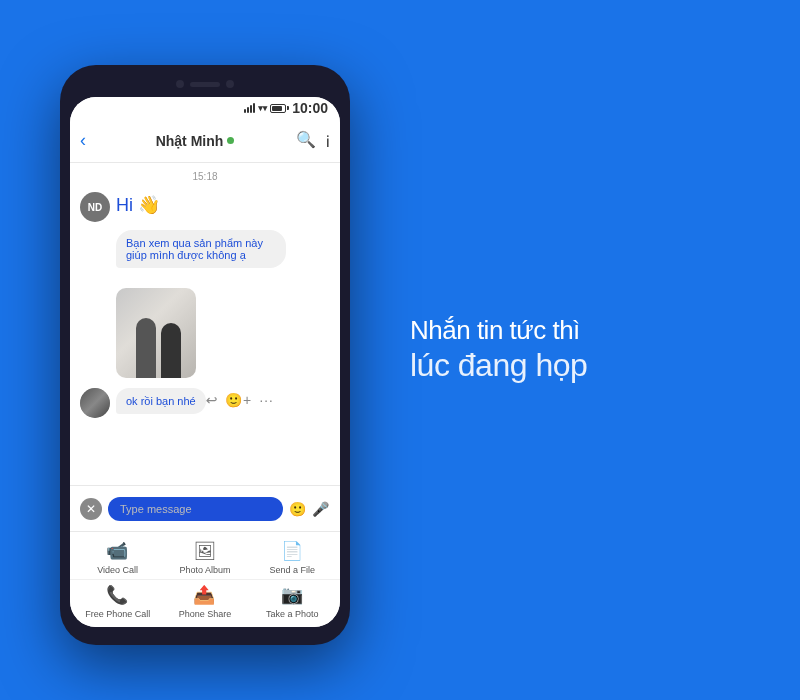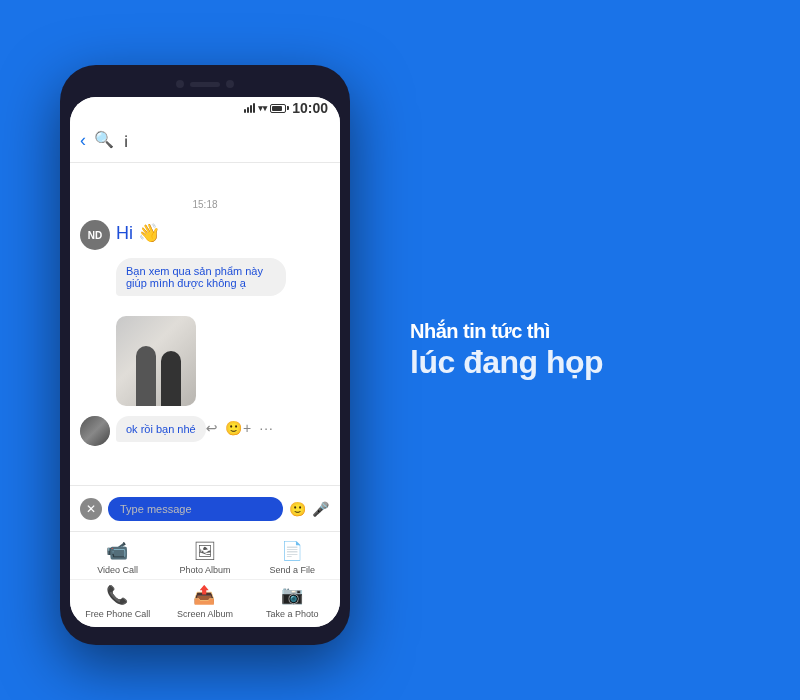--- a/index.html
+++ b/index.html
@@ -172,21 +172,20 @@
       background: #fff;
       padding: 8px 10px;
       overflow-y: auto;
     }
 
     .time-stamp {
       text-align: center;
       font-size: 10px;
       color: #999;
       margin-bottom: 10px;
-      margin-top: 28px;
     }
 
     .message-row {
       display: flex;
       align-items: flex-start;
       margin-bottom: 8px;
     }
 
     .avatar-nd {
       width: 30px;
@@ -368,30 +367,30 @@
     .right-content {
       flex: 1;
       display: flex;
       flex-direction: column;
       align-items: flex-start;
       justify-content: center;
       padding: 0 40px 0 60px;
     }
 
     .tagline-bold {
-      font-size: 20px;
-      font-weight: 700;
+      font-size: 26px;
+      font-weight: 400;
       color: #fff;
       line-height: 1.2;
       letter-spacing: -0.5px;
     }
 
     .tagline-light {
       font-size: 32px;
-      font-weight: 700;
+      font-weight: 400;
       color: rgba(255,255,255,0.9);
       line-height: 1.2;
       letter-spacing: -0.5px;
     }
   </style>
 </head>
 <body>
 
 <div class="phone-wrapper">
   <div class="phone-frame">
@@ -415,20 +414,24 @@
           <span style="font-size:9px">▾▾</span>
           <div class="battery-icon">
             <div class="battery-fill"></div>
           </div>
           <span style="font-size:14px;font-weight:700;margin-left:3px">10:00</span>
         </div>
       </div>
 
       <div class="chat-header">
         <span class="back-btn">‹</span>
+        <div class="header-name">
+          <span>Nhật Minh</span>
+          <span class="online-dot"></span>
+        </div>
         <div class="header-icons">
           <span>🔍</span>
           <span>ℹ</span>
         </div>
       </div>
 
       <div class="messages-area">
 
         <div class="time-stamp">15:18</div>
 
@@ -489,21 +492,21 @@
             <span class="action-label">Send a File</span>
           </div>
         </div>
         <div class="actions-row2">
           <div class="action-item">
             <span class="action-icon">📞</span>
             <span class="action-label">Free Phone Call</span>
           </div>
           <div class="action-item">
             <span class="action-icon">📤</span>
-            <span class="action-label">Screen Album</span>
+            <span class="action-label">Phone Share</span>
           </div>
           <div class="action-item">
             <span class="action-icon">📷</span>
             <span class="action-label">Take a Photo</span>
           </div>
         </div>
       </div>
 
     </div>
   </div>

